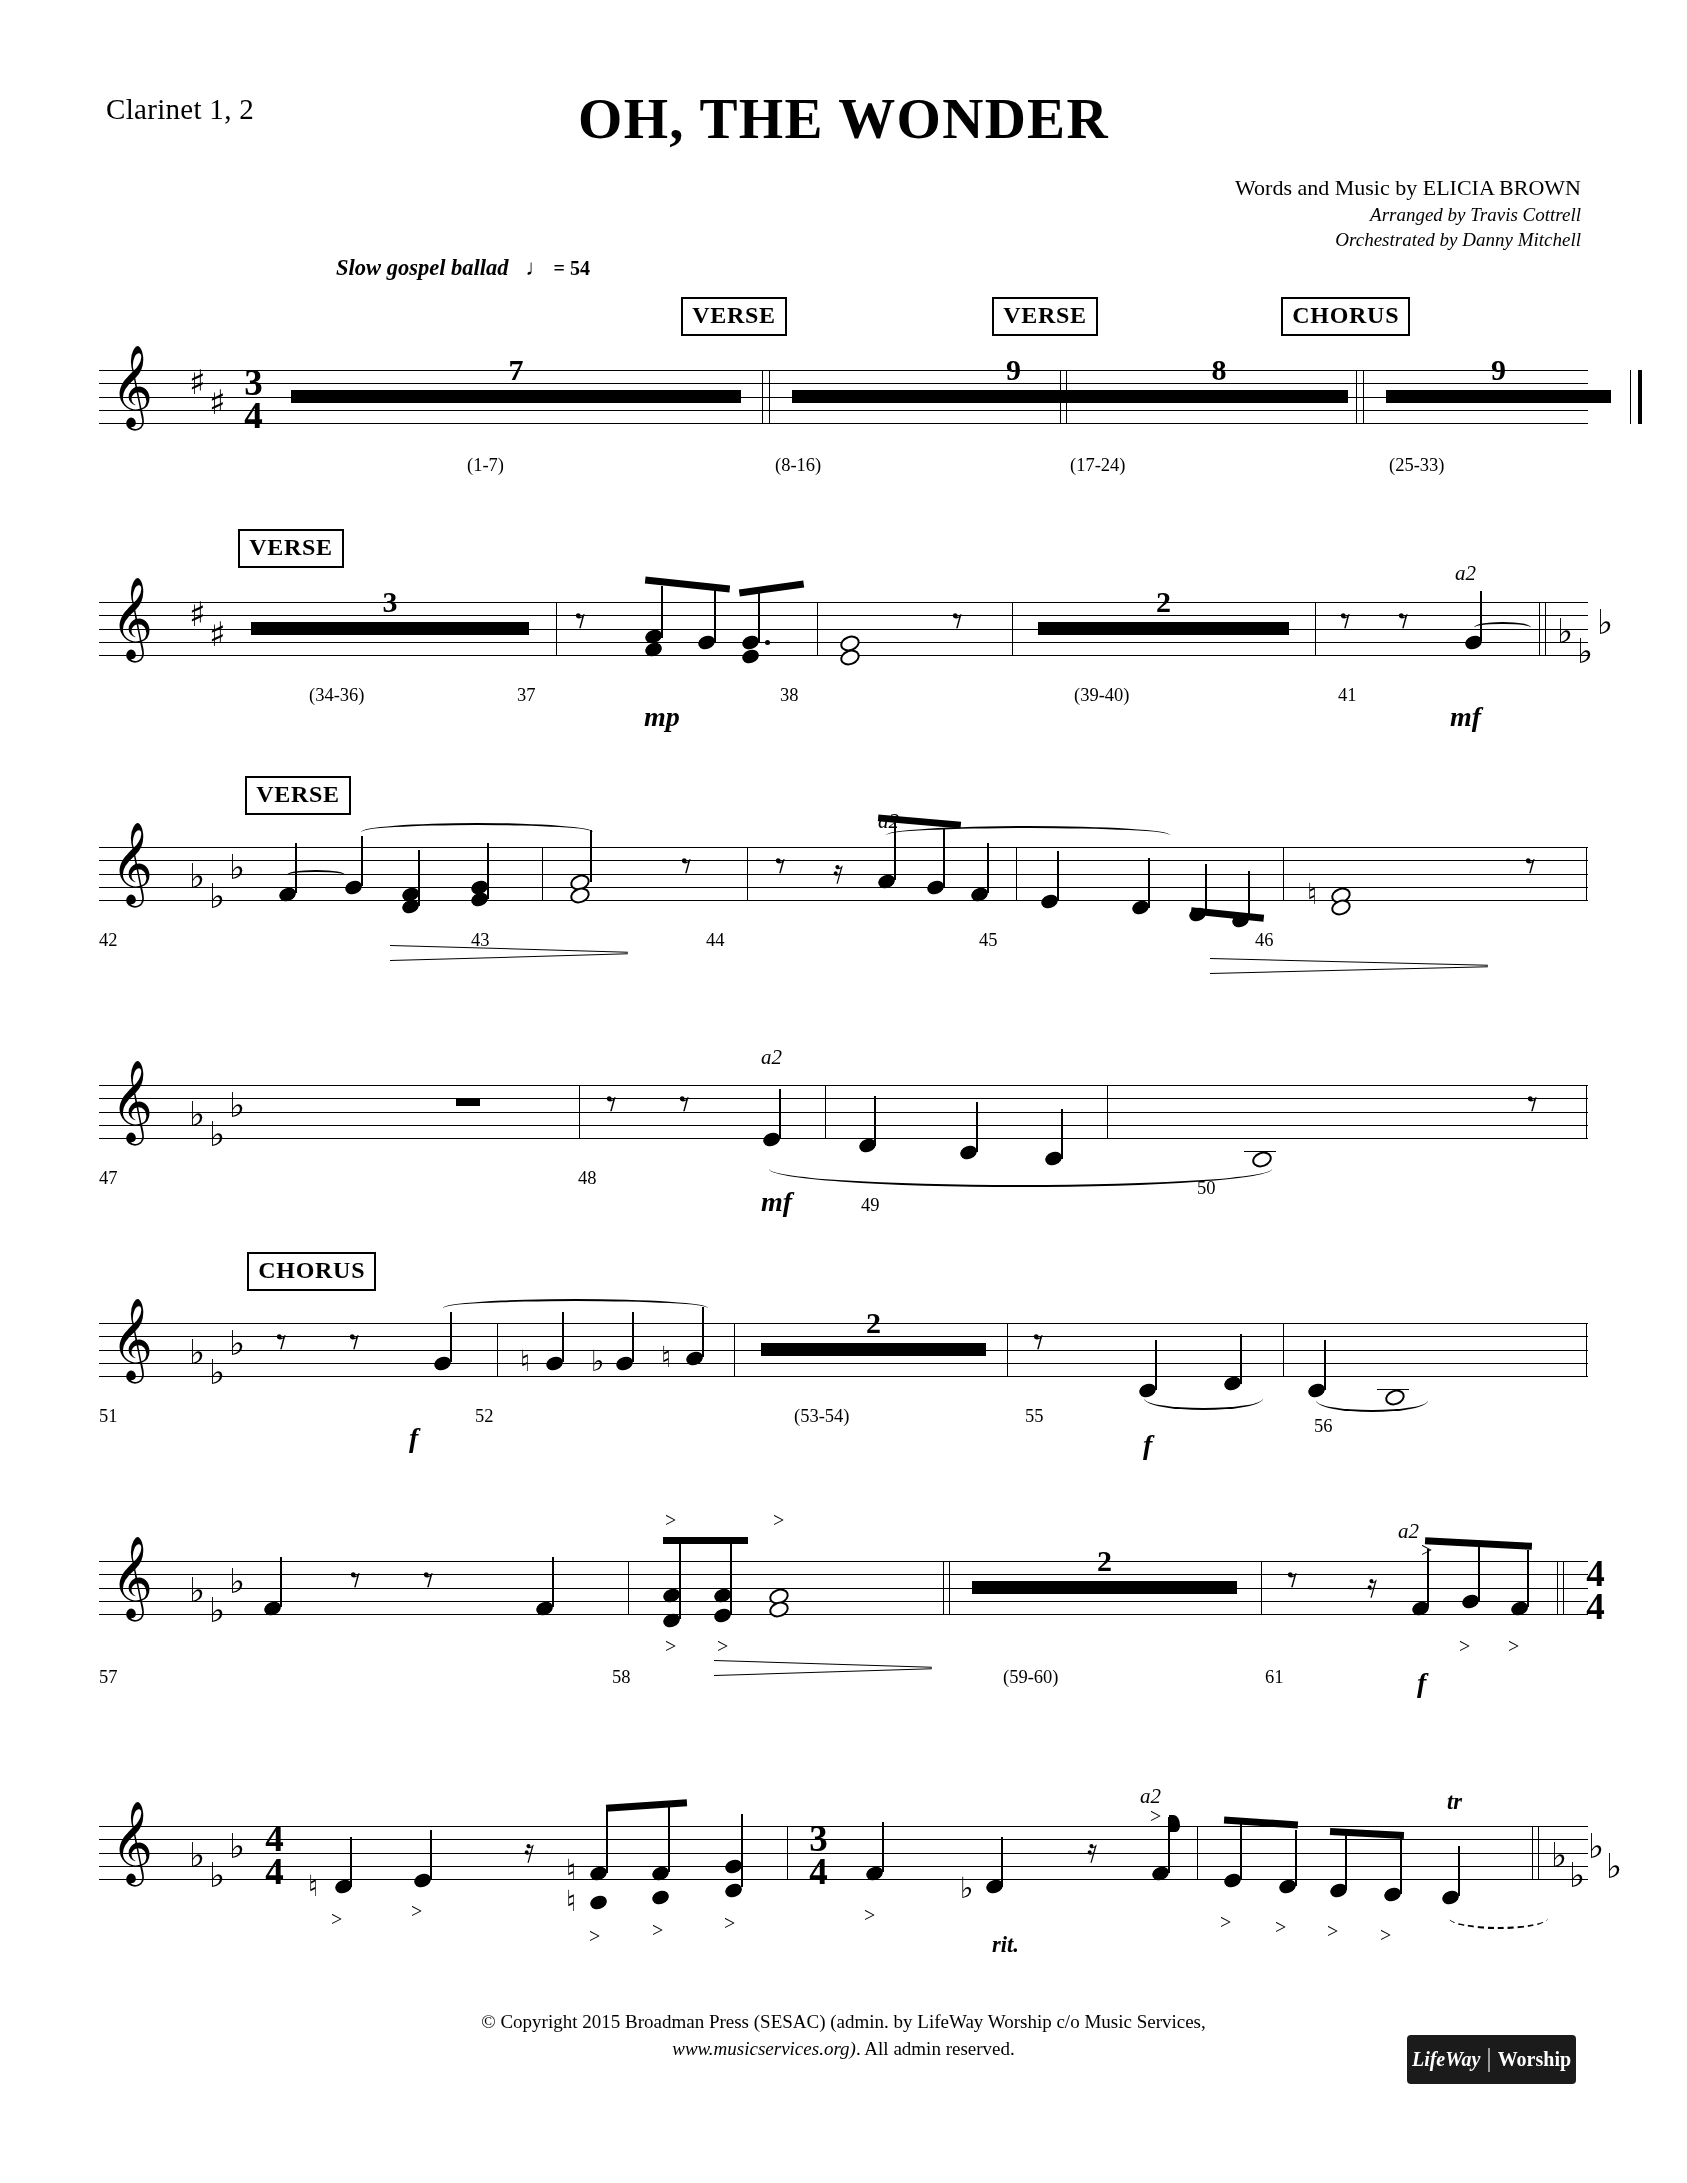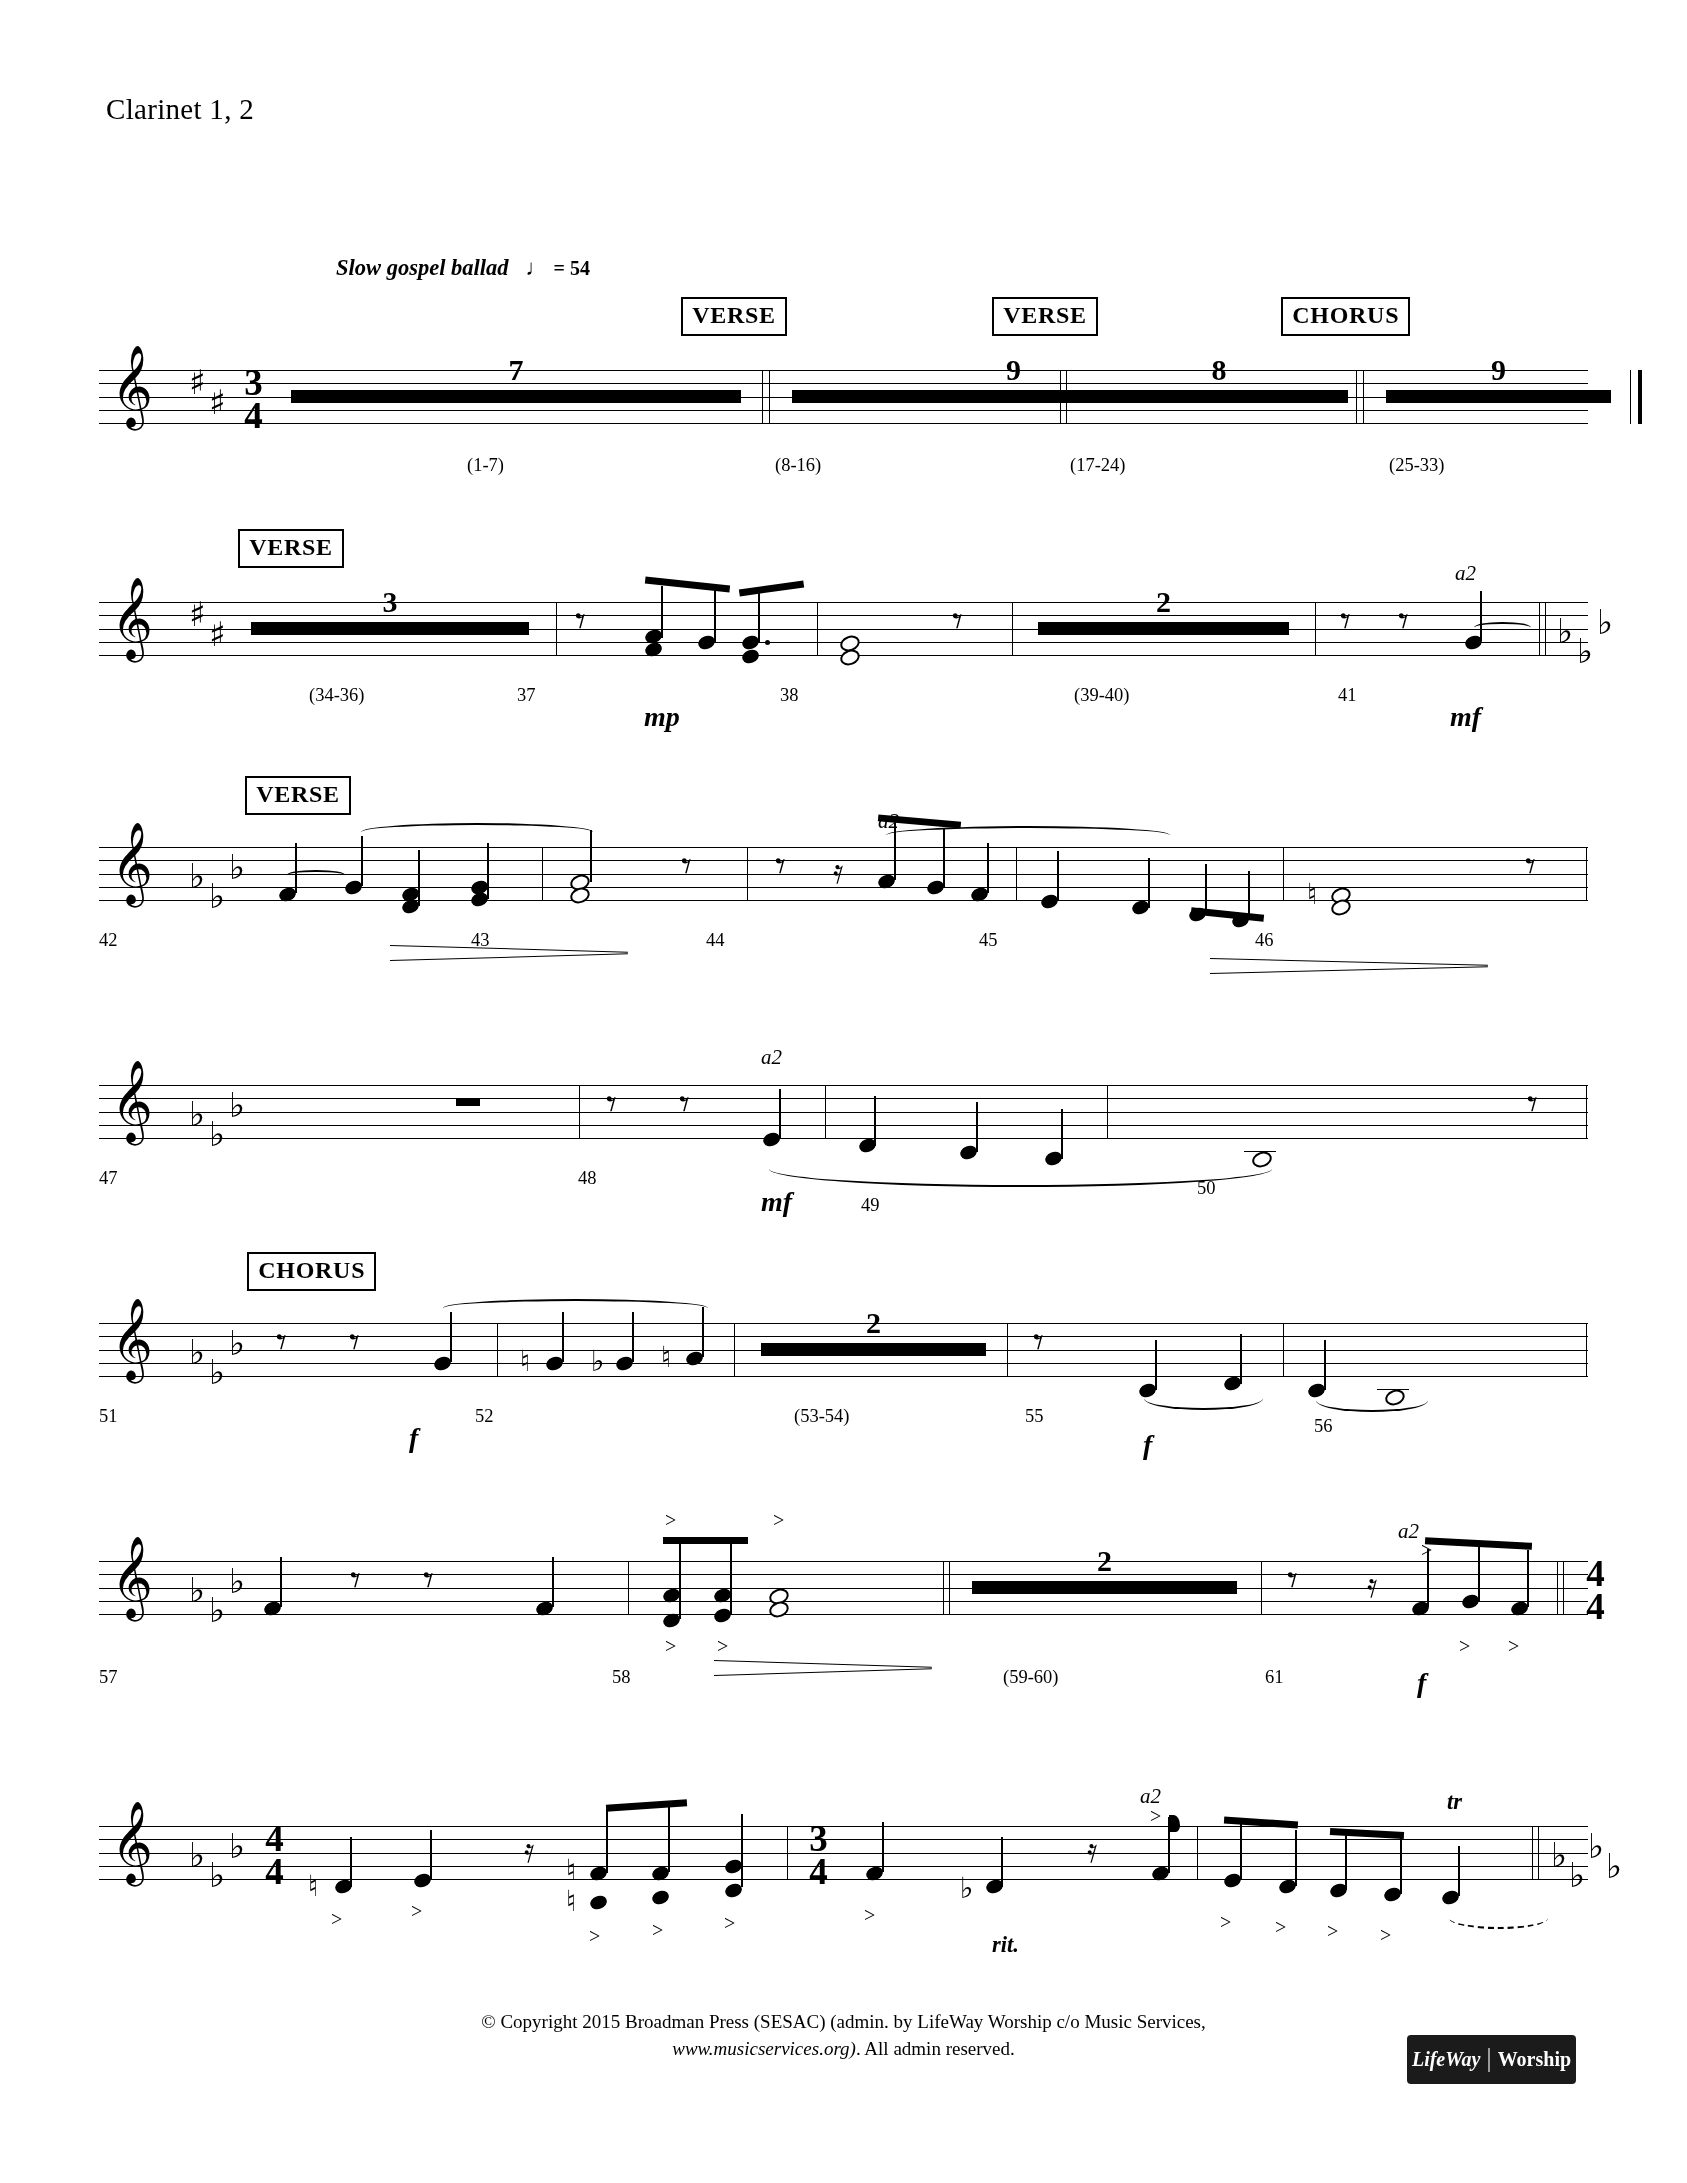--- a/index.html
+++ b/index.html
@@ -280,20 +280,26 @@
   .logo .sep { width: 1.3px; height: 24px; background: #9a9a9a; }
   .logo .lw { font-weight: bold; font-style: italic; }
   .logo .wo { font-weight: bold; }
 </style>
 </head>
 <body>
 
 <div class="page">
 
   <div class="instrument">Clarinet 1, 2</div>
+  <div class="title">OH, THE WONDER</div>
+  <div class="credits">
+    <div class="c1">Words and Music by ELICIA BROWN</div>
+    <div class="c2">Arranged by Travis Cottrell</div>
+    <div class="c3">Orchestrated by Danny Mitchell</div>
+  </div>
 
   <div class="tempo">
     <span>Slow gospel ballad</span>
     &nbsp;&nbsp;<span class="qnote">♩</span>
     <span class="metro">= 54</span>
   </div>
 
   <div class="system" style="top:370px;height:132px;">
     <div class="staff" style="top:0;">
       <div class="line l0"></div>

